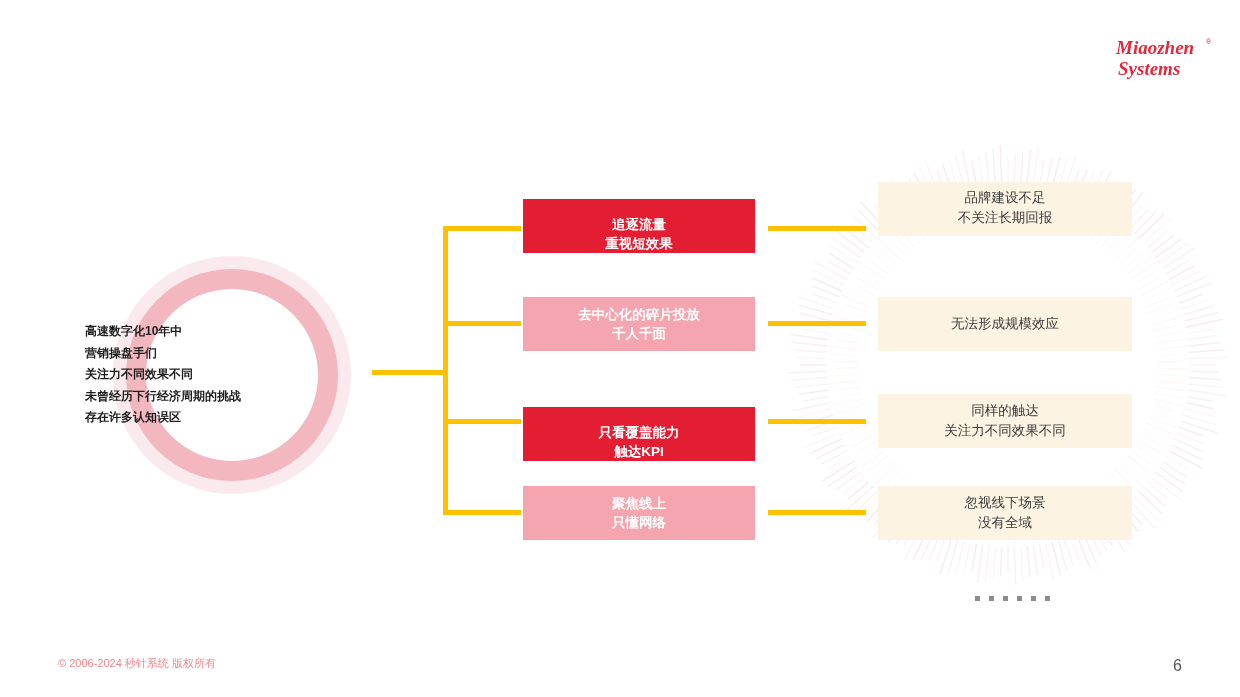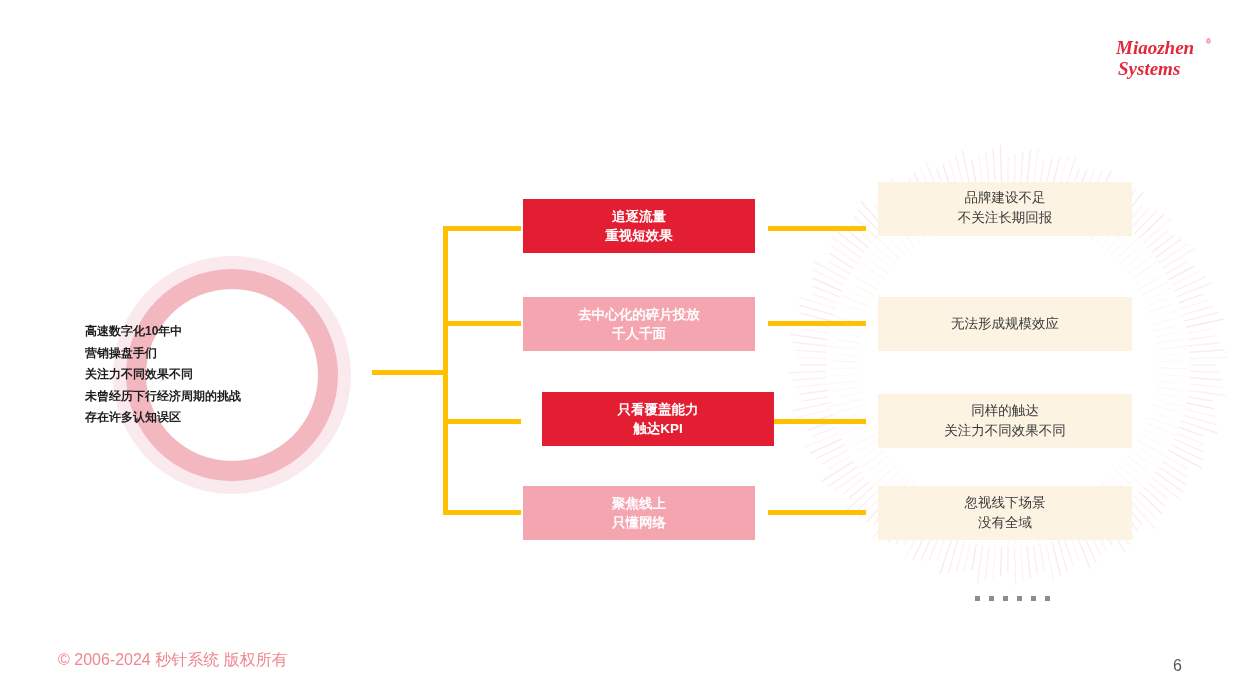--- a/index.html
+++ b/index.html
@@ -131,26 +131,26 @@
     flex-direction: column;
     align-items: center;
     justify-content: center;
     font-size: 13.5px;
     font-weight: bold;
     line-height: 19px;
     color: #ffffff;
     z-index: 4;
     white-space: nowrap;
   }
-  .mid-box.red  { background: #e31e32; }
+  .mid-box.red  { background: #e31e32; justify-content: flex-end; }
   .mid-box.pink { background: #f4a5af; }
 
   .mid-1 { top: 199px; }
   .mid-2 { top: 297px; }
-  .mid-3 { top: 392px; margin-left: 19px; }
+  .mid-3 { top: 407px; }
   .mid-4 { top: 486px; }
 
   
   .right-box {
     position: absolute;
     left: 878px;
     width: 254px;
     height: 54px;
     display: flex;
     flex-direction: column;
@@ -182,21 +182,21 @@
     width: 5px;
     height: 5px;
     background: #8d8d8d;
   }
 
   
   .footer-copy {
     position: absolute;
     left: 58px;
     bottom: 26px;
-    font-size: 16px;
+    font-size: 11px;
     color: #f0868f;
     z-index: 5;
     white-space: nowrap;
   }
   .page-num {
     position: absolute;
     right: 58px;
     bottom: 22px;
     font-size: 16px;
     color: #555555;

